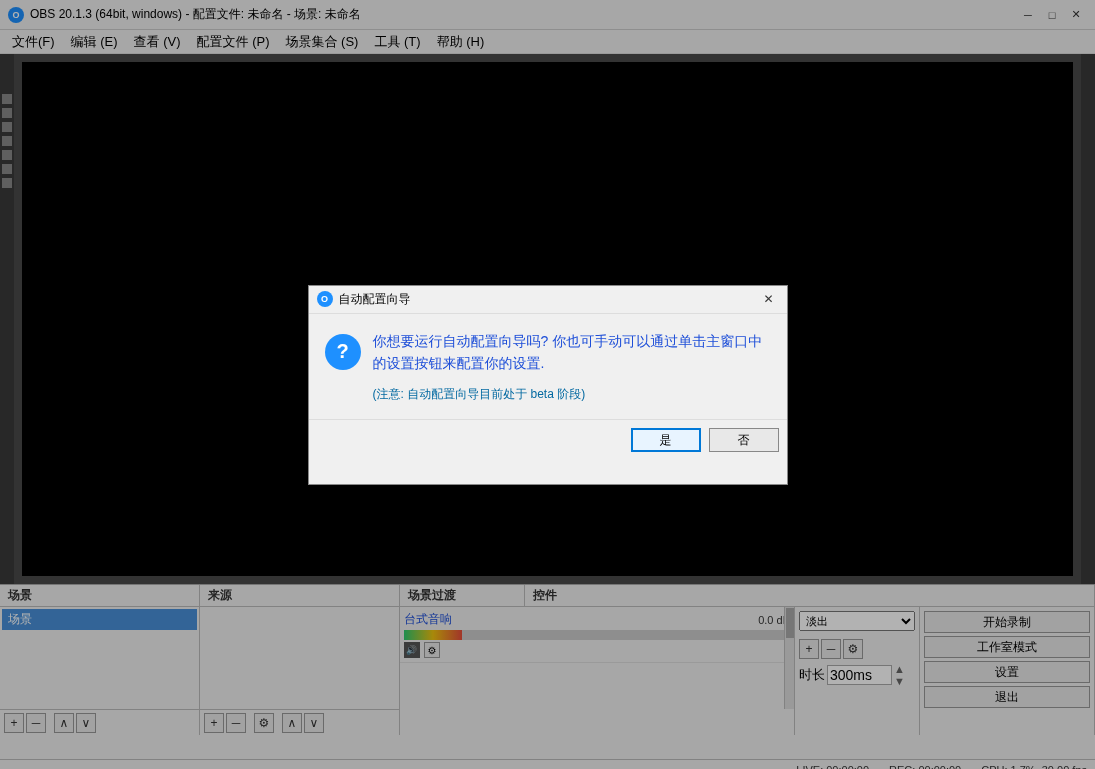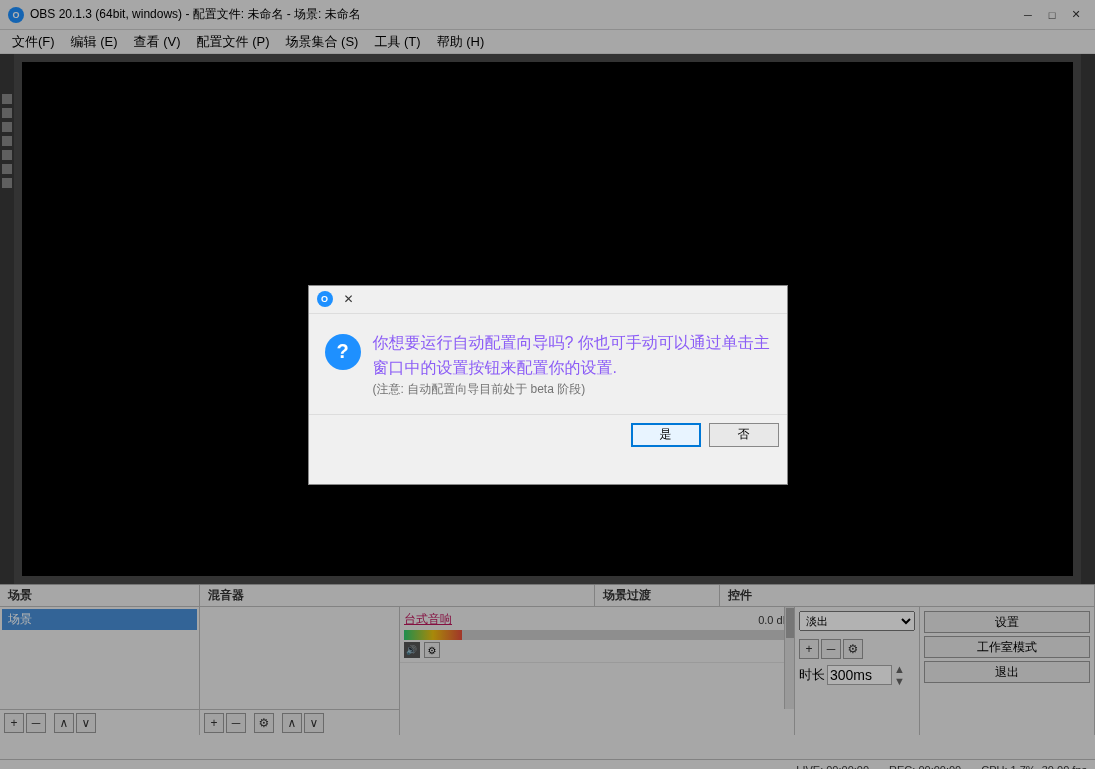--- a/index.html
+++ b/index.html
@@ -190,21 +190,21 @@
     .mixer-channel {
       padding: 4px;
       border-bottom: 1px solid #ddd;
     }
     .mixer-channel-header {
       display: flex;
       justify-content: space-between;
       align-items: center;
       margin-bottom: 2px;
     }
-    .channel-name { font-size: 12px; color: #be185d; text-decoration: underline; }
+    .channel-name { font-size: 12px; color: #1d4ed8; }
     .channel-db { font-size: 11px; color: #333; }
     .channel-meter {
       height: 10px;
       background: #ccc;
       position: relative;
       margin: 2px 0;
     }
     .channel-meter-fill {
       height: 100%;
       background: linear-gradient(to right, #2ecc71, #f1c40f, #e74c3c);
@@ -341,28 +341,28 @@
       display: flex;
       align-items: center;
       justify-content: center;
       font-size: 20px;
       font-weight: bold;
       flex-shrink: 0;
       margin-top: 4px;
     }
     .dialog-text {
       flex: 1;
-      font-size: 16px;
-      color: #8b5cf6;
+      font-size: 14px;
+      color: #1d4ed8;
       line-height: 1.6;
     }
     .dialog-note {
-      margin-top: 0;
-      font-size: 12px;
-      color: #737373;
+      margin-top: 12px;
+      font-size: 12px;
+      color: #0369a1;
     }
 
     #dialog-footer {
       border-top: 1px solid #ddd;
       padding: 8px;
       display: flex;
       justify-content: flex-end;
       gap: 8px;
       background: #f0f0f0;
     }
@@ -433,22 +433,22 @@
   <div id="preview"></div>
   <div id="right-sidebar"></div>
 </div>
 
 <div id="bottom-panel">
 
   <div id="panel-headers">
     <div class="panel-header scene-panel">
       <span>场景</span>
     </div>
-    <div class="panel-header mixer-panel">
-      <span>混音器</span>
+    <div class="panel-header source-panel">
+      <span>来源</span>
     </div>
     <div class="panel-header transition-panel">
       <span>场景过渡</span>
     </div>
     <div class="panel-header controls-panel">
       <span>控件</span>
     </div>
   </div>
 
   <div id="panels-content">
@@ -505,39 +505,41 @@
         <button class="toolbar-btn">⚙</button>
       </div>
       <div class="transition-row">
         <span class="duration-label">时长</span>
         <input class="duration-input" type="text" value="300ms" style="">
         <span style="font-size:11px; color:#666;">▲<br>▼</span>
       </div>
     </div>
 
     <div class="panel-content controls-content">
+      <button class="ctrl-btn">开始录制</button>
+      <button class="ctrl-btn">工作室模式</button>
       <button class="ctrl-btn">设置</button>
-      <button class="ctrl-btn">工作室模式</button>
       <button class="ctrl-btn">退出</button>
     </div>
 
   </div>
 </div>
 
 <div id="status-bar">
   <span>LIVE: 00:00:00</span>
   <span>REC: 00:00:00</span>
   <span>CPU: 1.7%, 30.00 fps</span>
 </div>
 
 <div id="modal-overlay">
   <div id="dialog">
 
     <div id="dialog-titlebar">
       <div class="dialog-icon">O</div>
+      <span class="dialog-title">自动配置向导</span>
       <span class="dialog-close">✕</span>
     </div>
 
     <div id="dialog-body">
       <div class="dialog-question-icon">?</div>
       <div>
         <div class="dialog-text">你想要运行自动配置向导吗? 你也可手动可以通过单击主窗口中的设置按钮来配置你的设置.</div>
         <div class="dialog-note">(注意: 自动配置向导目前处于 beta 阶段)</div>
       </div>
     </div>

